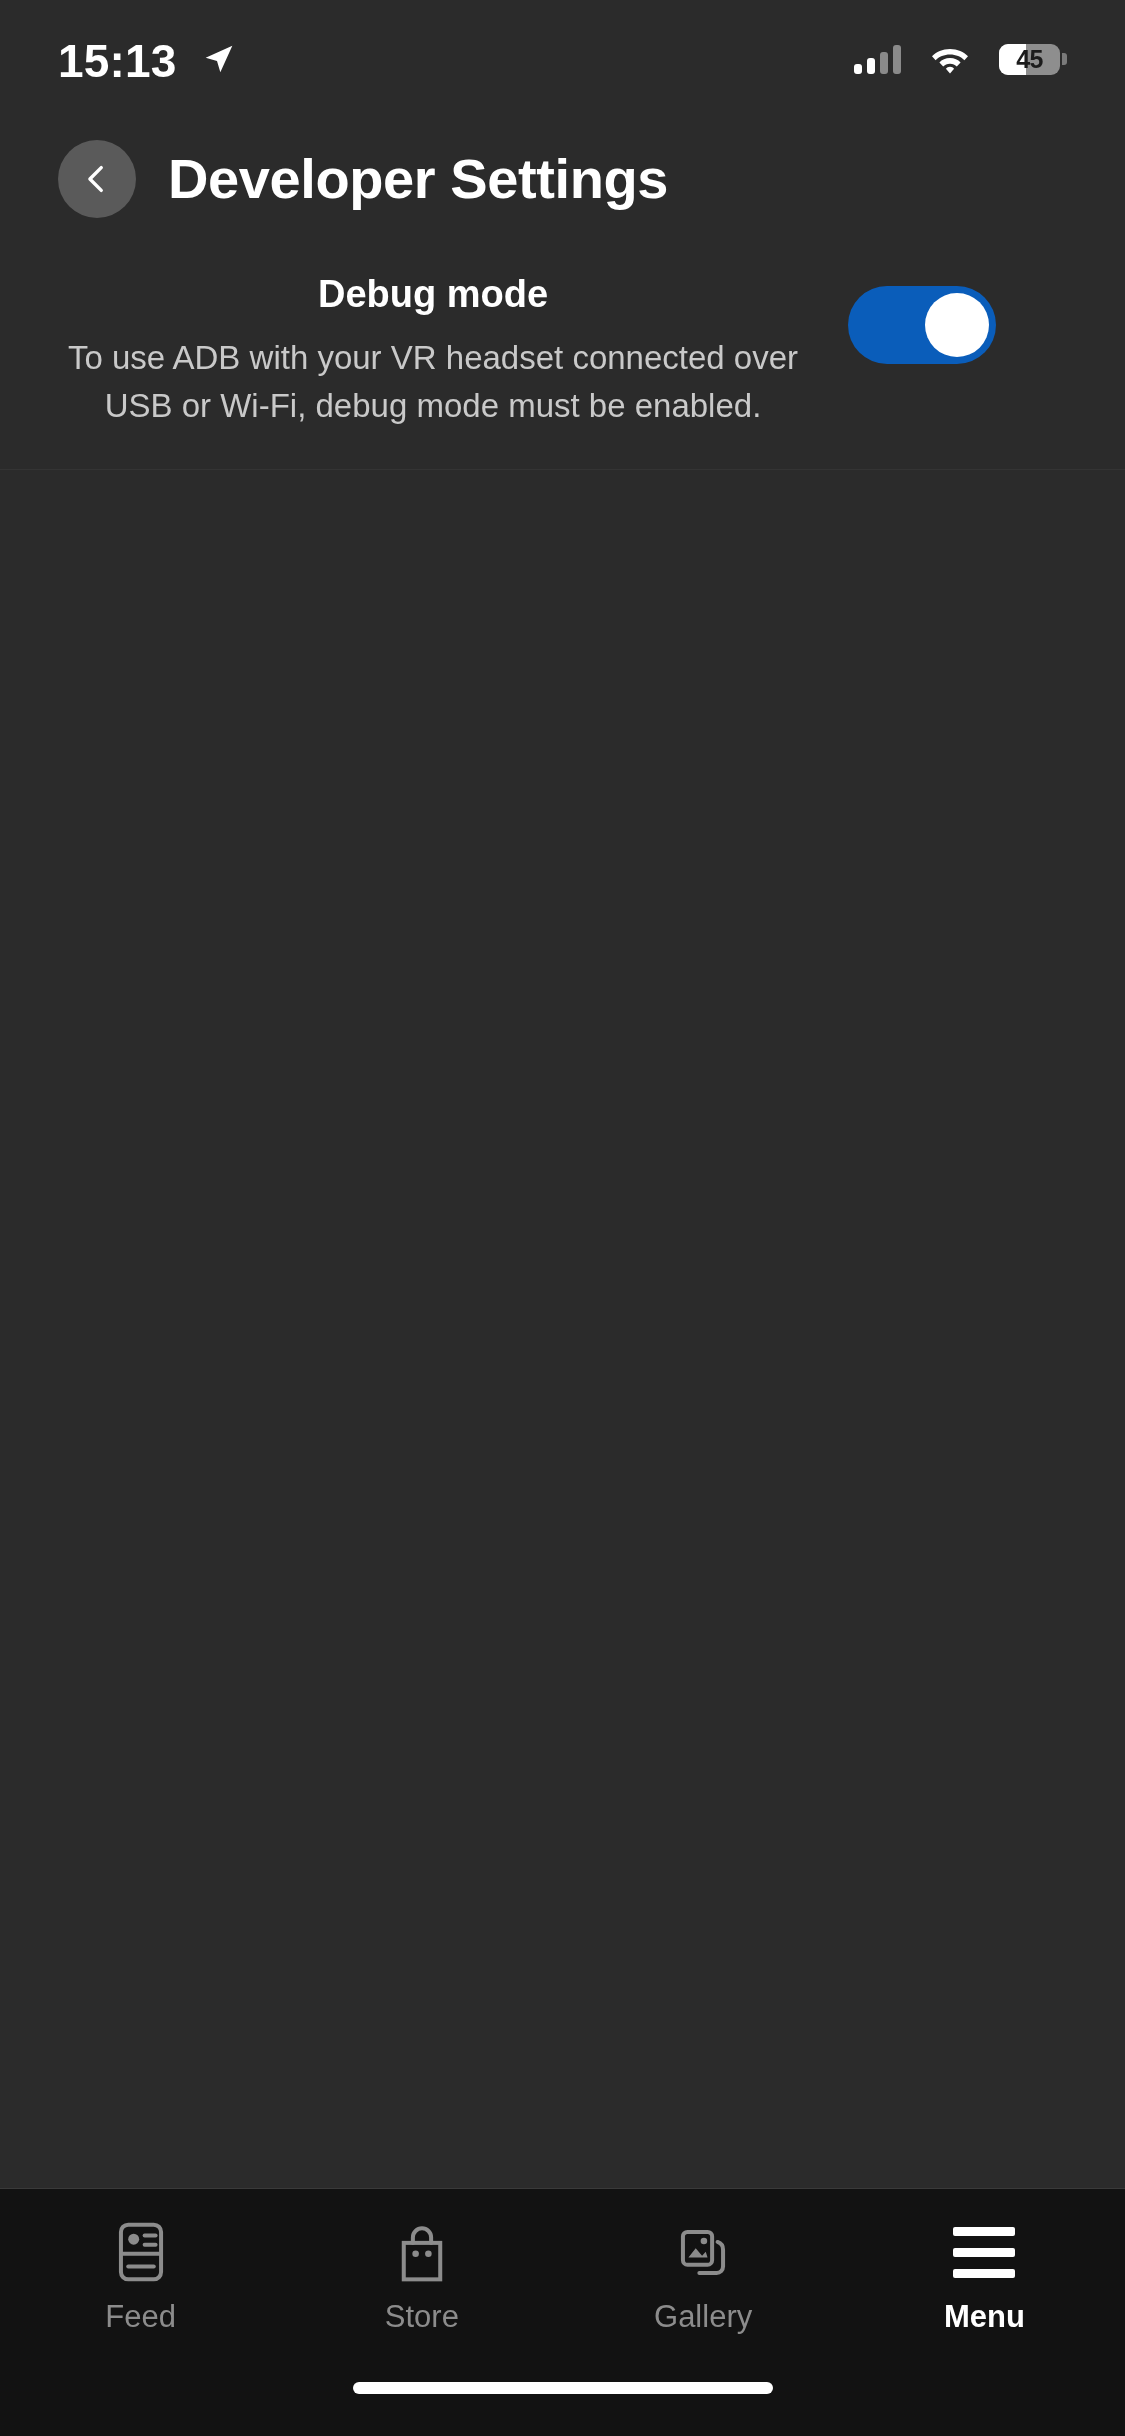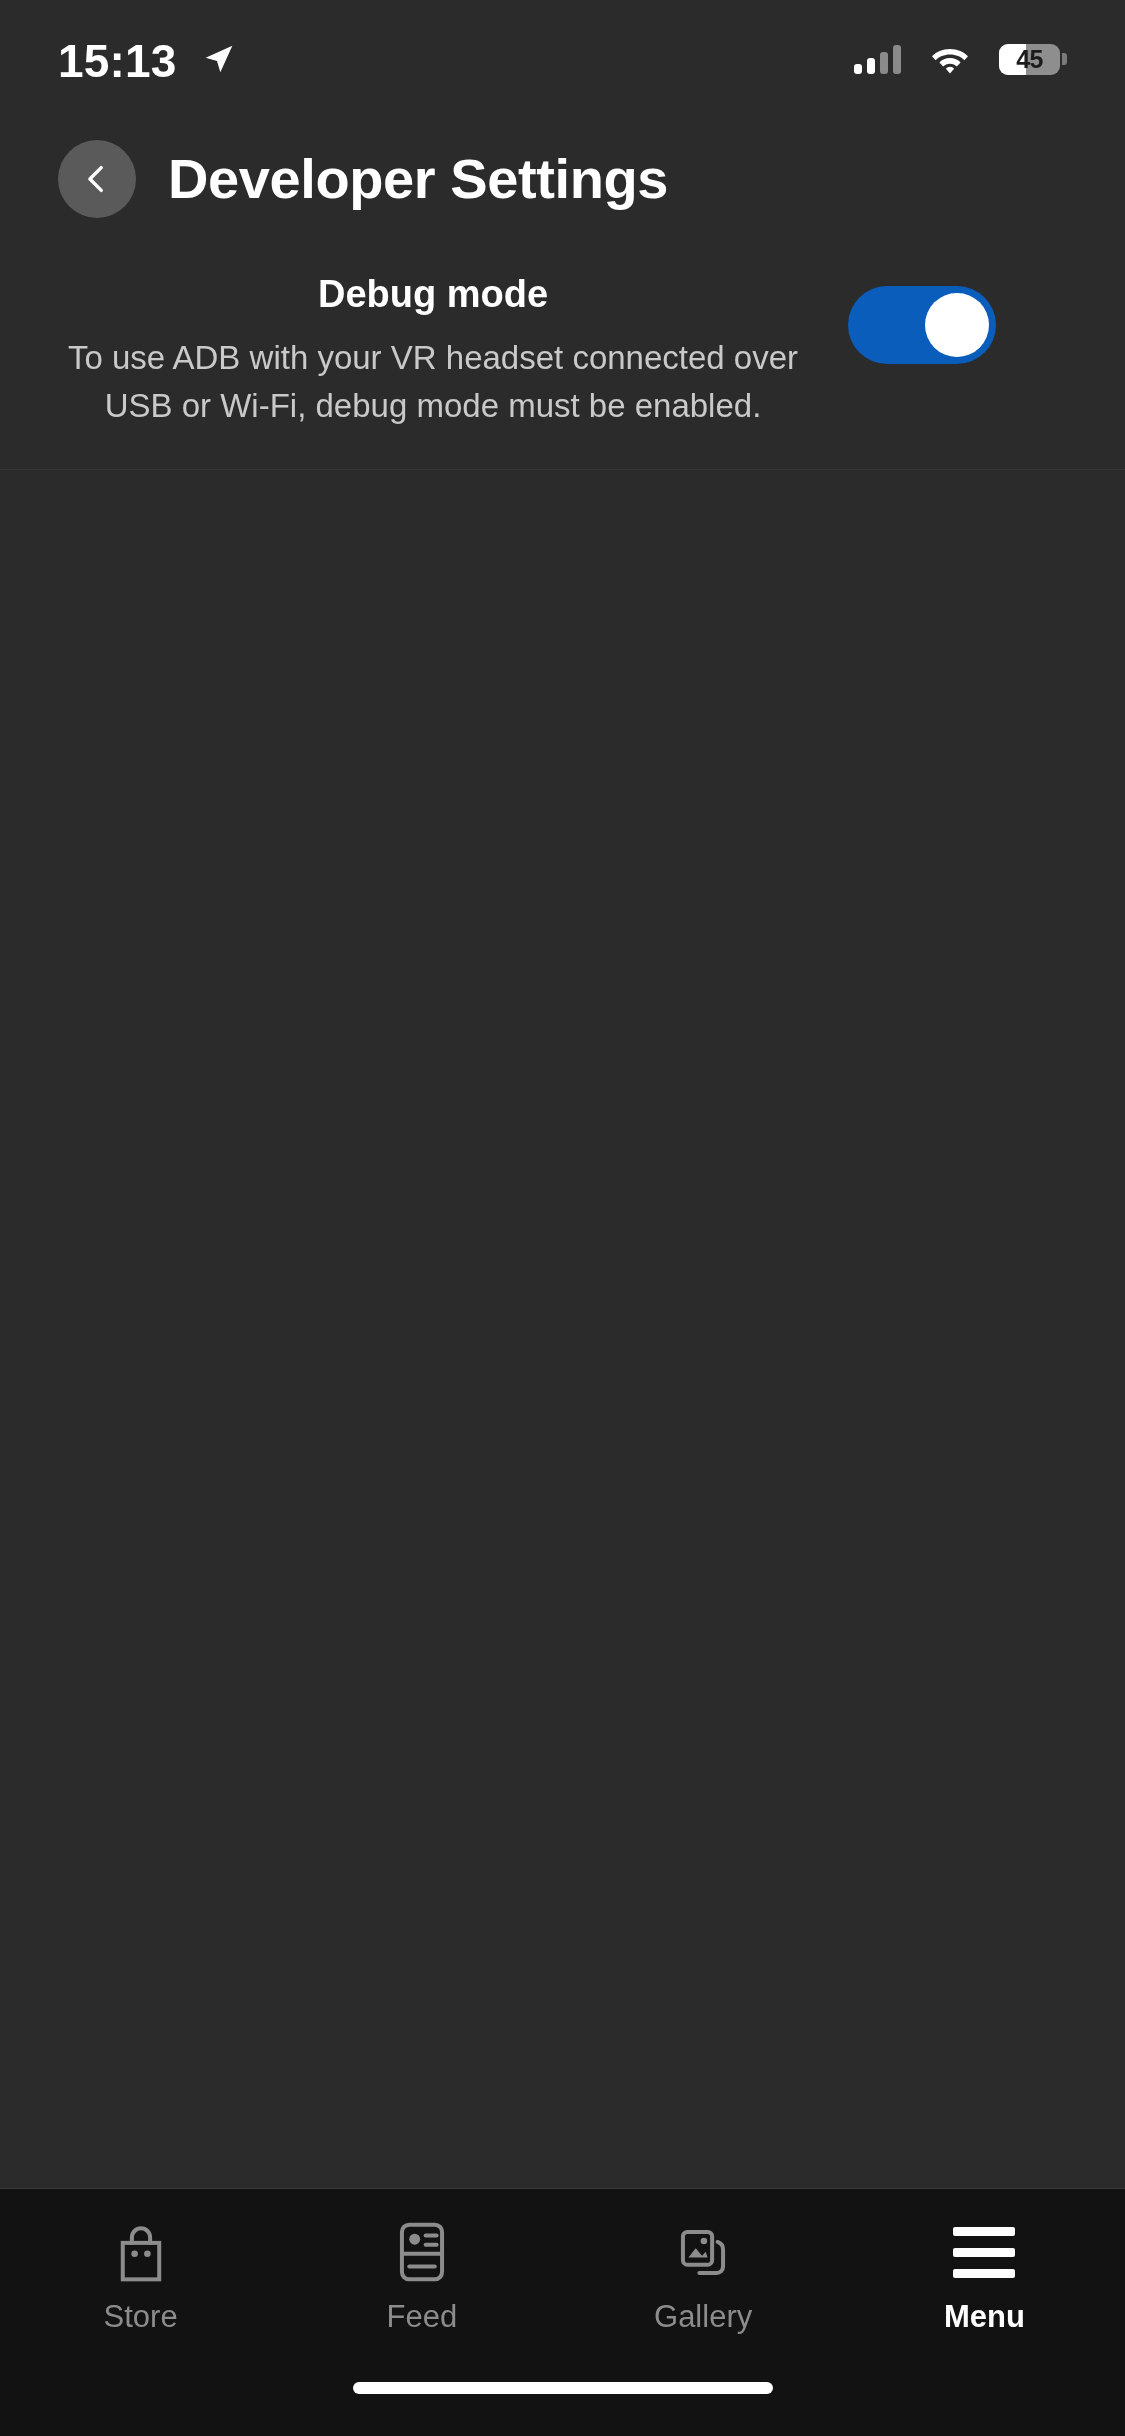--- a/index.html
+++ b/index.html
@@ -237,41 +237,41 @@
     </div>
   </div>
 
   <div class="content-fill"></div>
 
   <div class="bottomnav">
 
     <div class="nav-item">
       <span class="nav-icon">
         <svg width="58" height="62" viewBox="0 0 30 34" fill="none">
-          <path d="M10 12V9a5 5 0 0 1 10 0v3" stroke="#8c8c8c" stroke-width="2.2" stroke-linecap="round"></path>
-          <rect x="5" y="12" width="20" height="20" stroke="#8c8c8c" stroke-width="2.2"></rect>
-          <circle cx="11.5" cy="18" r="1.8" fill="#8c8c8c"></circle>
-          <circle cx="18.5" cy="18" r="1.8" fill="#8c8c8c"></circle>
-        </svg>
-      </span>
-      <span class="nav-label">Store</span>
-    </div>
-
-    <div class="nav-item">
-      <span class="nav-icon">
-        <svg width="58" height="62" viewBox="0 0 30 34" fill="none">
           <rect x="4" y="2" width="22" height="30" rx="4" stroke="#8c8c8c" stroke-width="2.2"></rect>
           <line x1="4" y1="18" x2="26" y2="18" stroke="#8c8c8c" stroke-width="2.2"></line>
           <circle cx="11" cy="10" r="3" fill="#8c8c8c"></circle>
           <line x1="17" y1="8" x2="23" y2="8" stroke="#8c8c8c" stroke-width="2.2" stroke-linecap="round"></line>
           <line x1="17" y1="13" x2="23" y2="13" stroke="#8c8c8c" stroke-width="2.2" stroke-linecap="round"></line>
           <line x1="8" y1="25" x2="22" y2="25" stroke="#8c8c8c" stroke-width="2.2" stroke-linecap="round"></line>
         </svg>
       </span>
       <span class="nav-label">Feed</span>
+    </div>
+
+    <div class="nav-item">
+      <span class="nav-icon">
+        <svg width="58" height="62" viewBox="0 0 30 34" fill="none">
+          <path d="M10 12V9a5 5 0 0 1 10 0v3" stroke="#8c8c8c" stroke-width="2.2" stroke-linecap="round"></path>
+          <rect x="5" y="12" width="20" height="20" stroke="#8c8c8c" stroke-width="2.2"></rect>
+          <circle cx="11.5" cy="18" r="1.8" fill="#8c8c8c"></circle>
+          <circle cx="18.5" cy="18" r="1.8" fill="#8c8c8c"></circle>
+        </svg>
+      </span>
+      <span class="nav-label">Store</span>
     </div>
 
 
     <div class="nav-item">
       <span class="nav-icon">
         <svg width="58" height="62" viewBox="0 0 30 34" fill="none">
           <rect x="4" y="6" width="16" height="18" rx="2.5" stroke="#8c8c8c" stroke-width="2.2"></rect>
           <path d="M7 20l4-5 3.5 4 2-2.2L17.5 20z" fill="#8c8c8c"></path>
           <circle cx="15.5" cy="11" r="1.8" fill="#8c8c8c"></circle>
           <path d="M23 11.5c1.7.6 3 2.2 3 4.2V25a3.5 3.5 0 0 1-3.5 3.5H13" stroke="#8c8c8c" stroke-width="2.2" stroke-linecap="round"></path>

